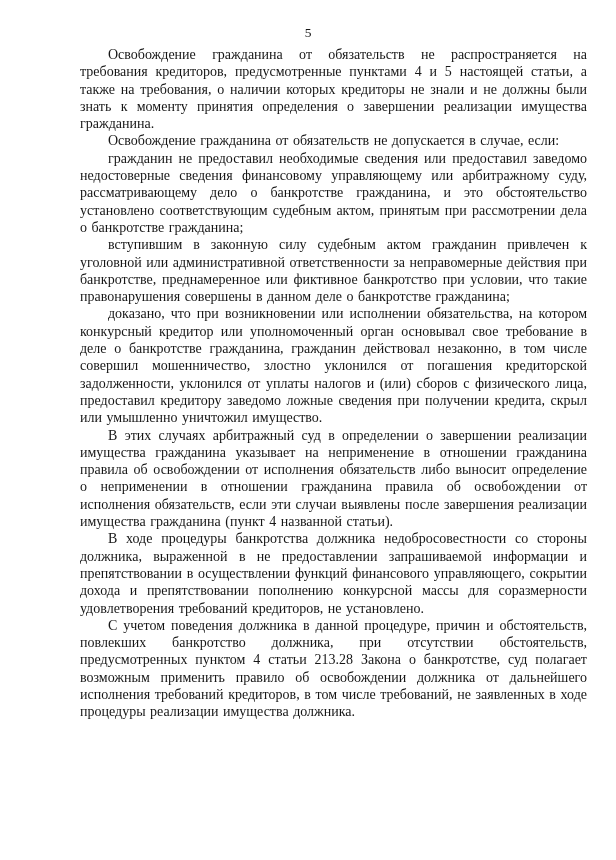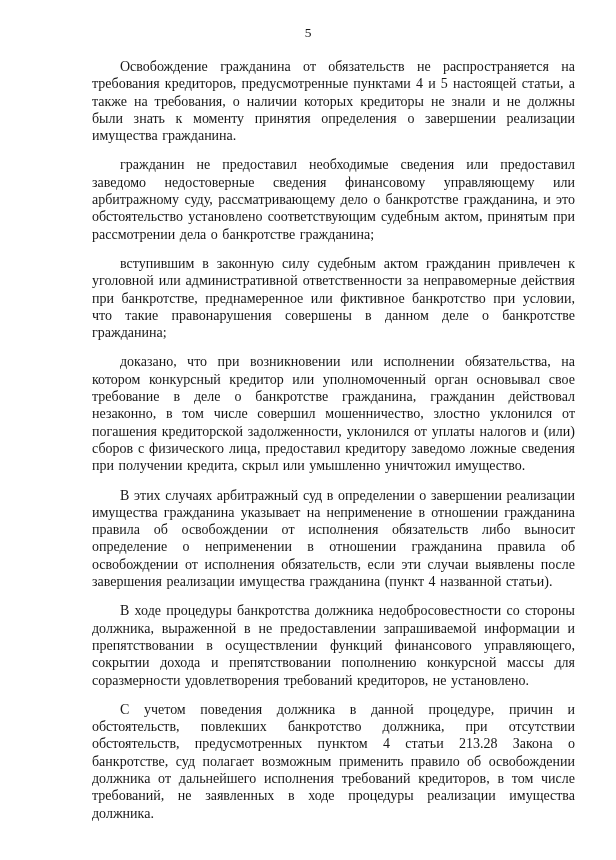--- a/index.html
+++ b/index.html
@@ -30,36 +30,37 @@
     font-size: 13.5px;
     line-height: 16px;
   }
   .content {
     position: absolute;
     top: 46px;
     left: 80px;
     width: 507px;
   }
   .content p {
-    margin: 12px;
+    margin: 0;
     padding: 0;
     text-indent: 28px;
     text-align: justify;
     font-size: 14px;
     line-height: 17.3px;
     word-spacing: 1px;
   }
 </style>
 </head>
 <body>
 
 <div class="page">
   <div class="page-number">5</div>
   <div class="content">
     <p>Освобождение гражданина от обязательств не распространяется на требования кредиторов, предусмотренные пунктами 4 и 5 настоящей статьи, а также на требования, о наличии которых кредиторы не знали и не должны были знать к моменту принятия определения о завершении реализации имущества гражданина.</p>
+    <p>Освобождение гражданина от обязательств не допускается в случае, если:</p>
     <p>гражданин не предоставил необходимые сведения или предоставил заведомо недостоверные сведения финансовому управляющему или арбитражному суду, рассматривающему дело о банкротстве гражданина, и это обстоятельство установлено соответствующим судебным актом, принятым при рассмотрении дела о банкротстве гражданина;</p>
     <p>вступившим в законную силу судебным актом гражданин привлечен к уголовной или административной ответственности за неправомерные действия при банкротстве, преднамеренное или фиктивное банкротство при условии, что такие правонарушения совершены в данном деле о банкротстве гражданина;</p>
     <p>доказано, что при возникновении или исполнении обязательства, на котором конкурсный кредитор или уполномоченный орган основывал свое требование в деле о банкротстве гражданина, гражданин действовал незаконно, в том числе совершил мошенничество, злостно уклонился от погашения кредиторской задолженности, уклонился от уплаты налогов и (или) сборов с физического лица, предоставил кредитору заведомо ложные сведения при получении кредита, скрыл или умышленно уничтожил имущество.</p>
     <p>В этих случаях арбитражный суд в определении о завершении реализации имущества гражданина указывает на неприменение в отношении гражданина правила об освобождении от исполнения обязательств либо выносит определение о неприменении в отношении гражданина правила об освобождении от исполнения обязательств, если эти случаи выявлены после завершения реализации имущества гражданина (пункт 4 названной статьи).</p>
     <p>В ходе процедуры банкротства должника недобросовестности со стороны должника, выраженной в не предоставлении запрашиваемой информации и препятствовании в осуществлении функций финансового управляющего, сокрытии дохода и препятствовании пополнению конкурсной массы для соразмерности удовлетворения требований кредиторов, не установлено.</p>
     <p>С учетом поведения должника в данной процедуре, причин и обстоятельств, повлекших банкротство должника, при отсутствии обстоятельств, предусмотренных пунктом 4 статьи 213.28 Закона о банкротстве, суд полагает возможным применить правило об освобождении должника от дальнейшего исполнения требований кредиторов, в том числе требований, не заявленных в ходе процедуры реализации имущества должника.</p>
   </div>
 </div>
 
 </body></html>

